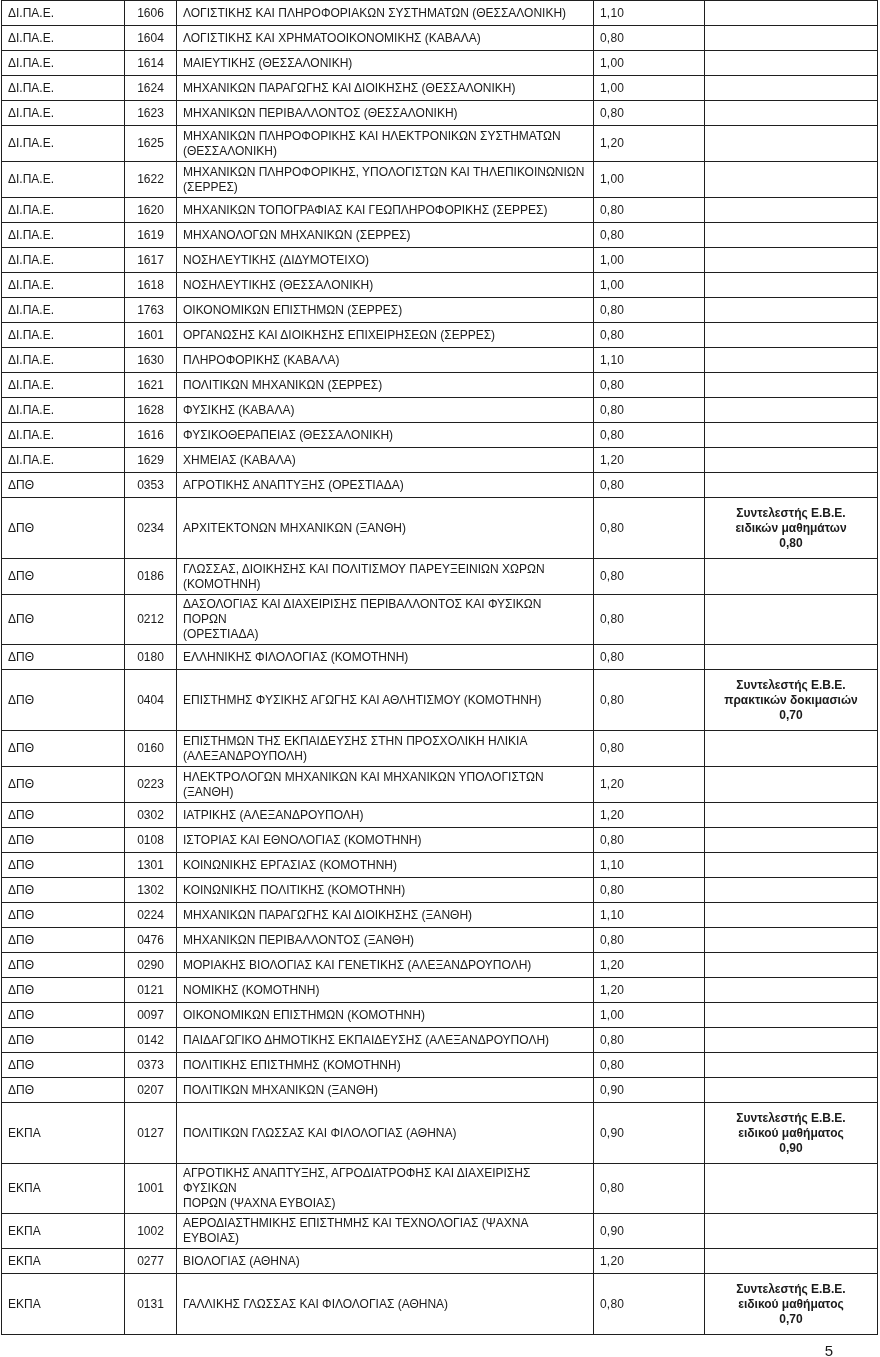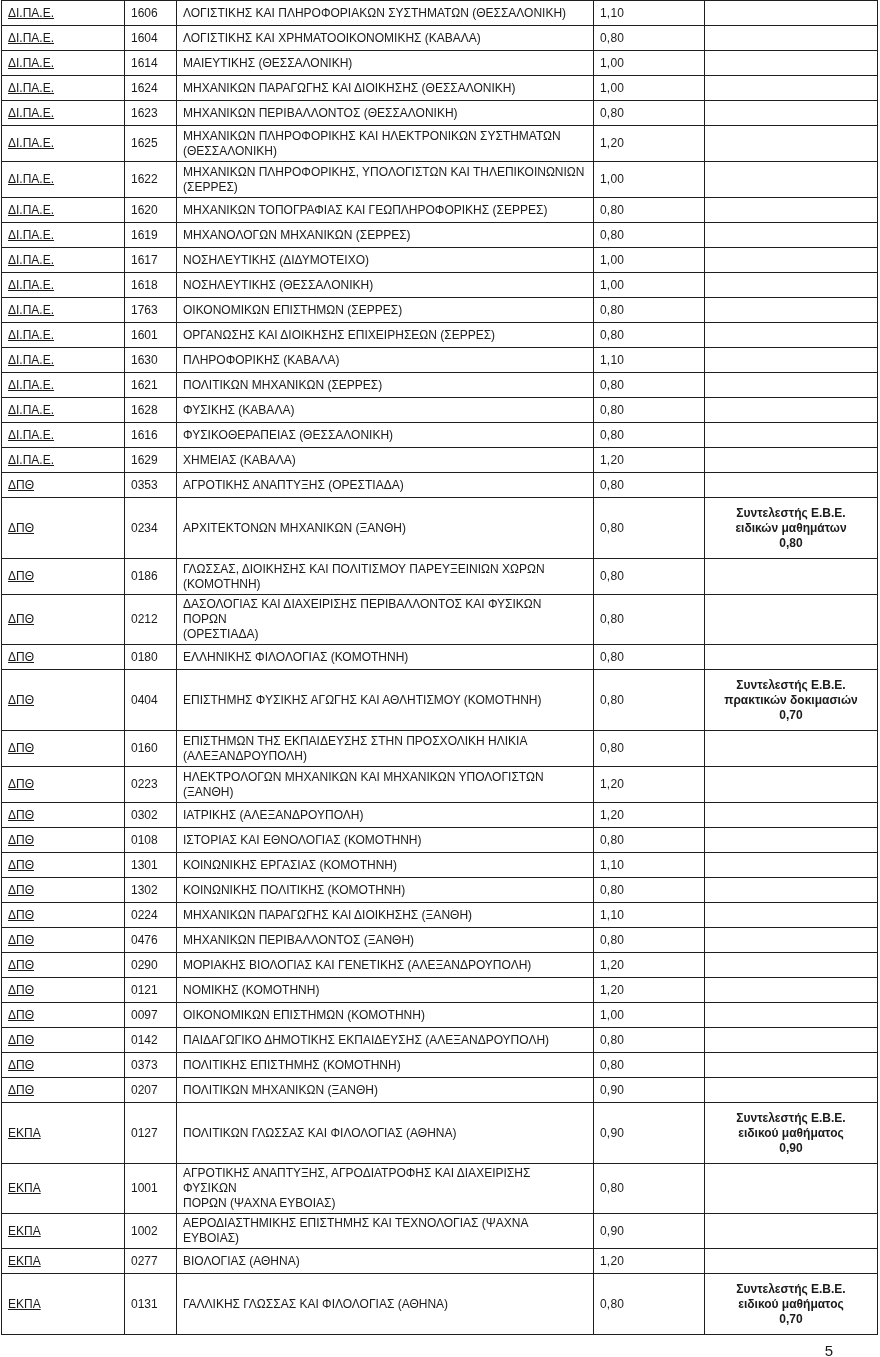--- a/index.html
+++ b/index.html
@@ -17,22 +17,22 @@
     margin:0 0 0 1px;
   }
   table.coef td{
     border:1px solid #1f1f1f;
     vertical-align:middle;
     padding:2px 6px;
     font-size:12px;
     line-height:15px;
     overflow:hidden;
   }
-  td.inst{padding-left:8px;font-size:12.5px;text-decoration:underline;}
-  td.code{font-size:13px;padding:2px 2px;}
+  td.inst{padding-left:8px;font-size:12.5px;}
+  td.code{text-align:center;font-size:13px;padding:2px 2px;}
   td.dept{white-space:pre-line;padding-left:7px;padding-right:4px;}
   td.value{font-size:14.5px;letter-spacing:.2px;}
   td.note{
     text-align:center;
     white-space:pre-line;
     font-size:13px;
     line-height:17.5px;
     padding:2px 4px;
     font-weight:bold;
   }

